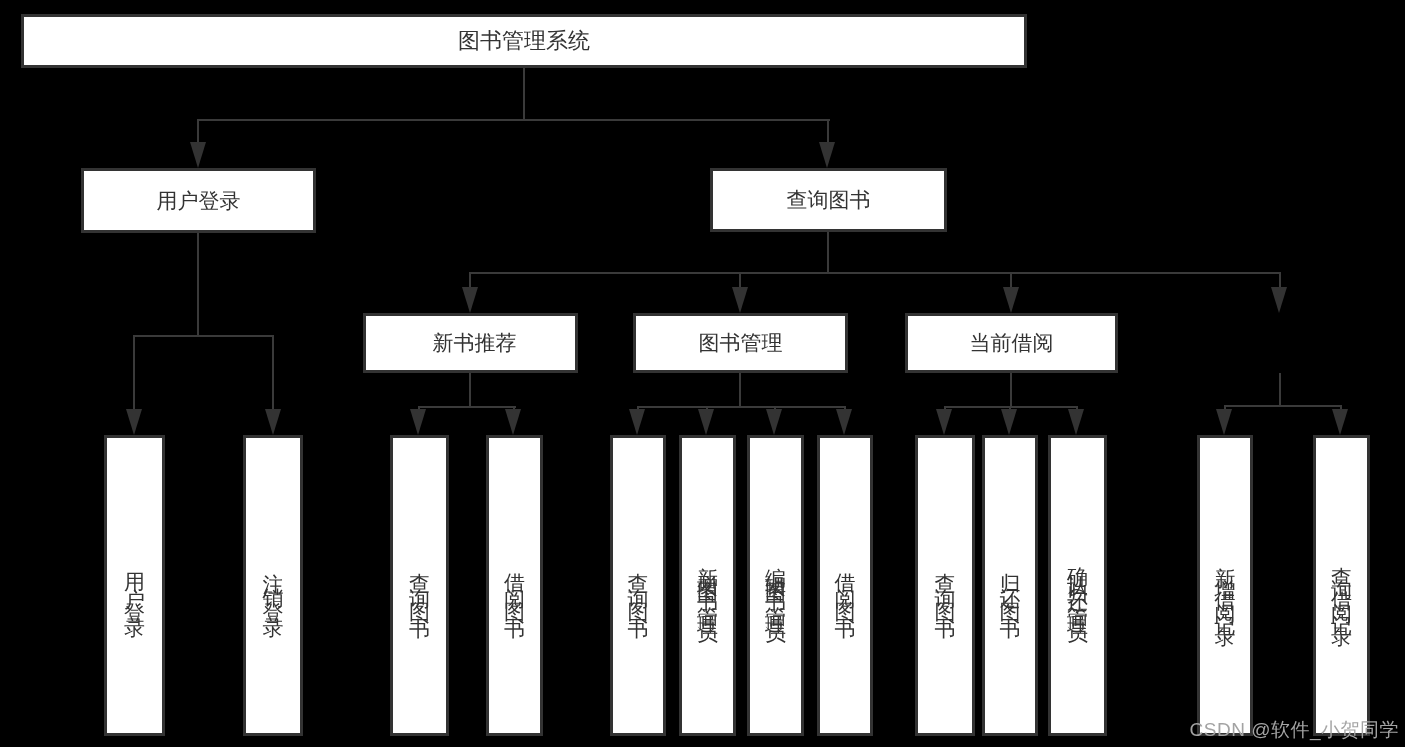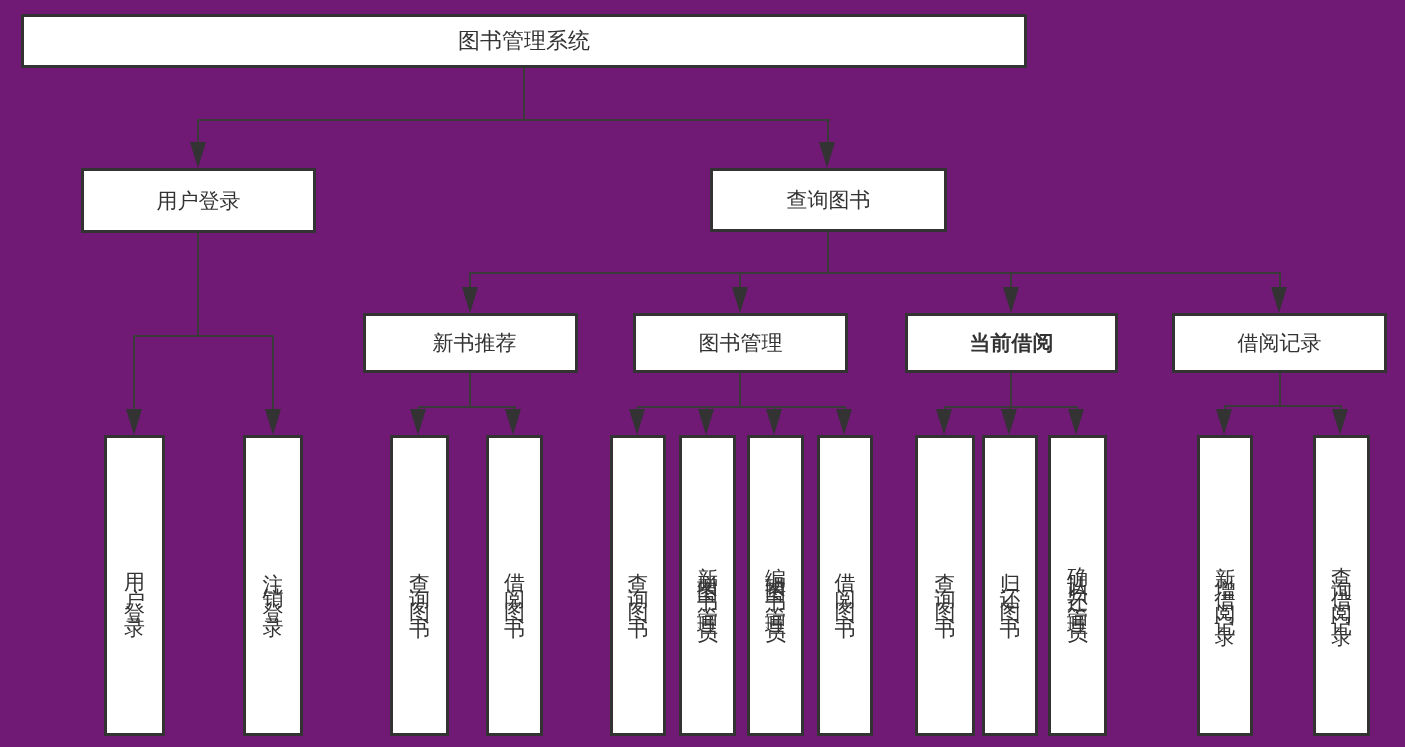--- a/index.html
+++ b/index.html
@@ -1,19 +1,19 @@
 <!DOCTYPE html>
 <html><head>
 <meta charset="utf-8">
 <style>
   html,body{margin:0;padding:0;background:#fff;}
   #canvas{
     position:relative;
     width:1405px;height:747px;
-    background:#701a75;
+    background:#000000;
     font-family:"Liberation Sans","DejaVu Sans",sans-serif;
     overflow:hidden;
   }
   .box{
     position:absolute;
     box-sizing:border-box;
     background:#ffffff;
     border:3px solid #333333;
     display:flex;
     align-items:center;
@@ -131,27 +131,24 @@
   </div>
 
   <div class="box" style="left:363px;top:313px;width:215px;height:60px;padding-left:8px;">
     <span>新书推荐</span>
   </div>
 
   <div class="box" style="left:633px;top:313px;width:215px;height:60px;">
     <span>图书管理</span>
   </div>
 
-  <div class="box" style="left:905px;top:313px;width:213px;height:60px;font-weight:bold;">
+  <div class="box" style="left:905px;top:313px;width:213px;height:60px;">
     <span>当前借阅</span>
   </div>
 
-  <div class="box" style="left:1172px;top:313px;width:215px;height:60px;">
-    <span>借阅记录</span>
-  </div>
 
   <div class="box leaf" style="left:104px;top:435px;width:61px;height:301px;">
     <span class="vlabel vt4">用户登录</span>
   </div>
   <div class="box leaf" style="left:243px;top:435px;width:60px;height:301px;">
     <span class="vlabel vt4">注销登录</span>
   </div>
 
   <div class="box leaf" style="left:390px;top:435px;width:59px;height:301px;">
     <span class="vlabel vt4">查询图书</span>
@@ -183,13 +180,14 @@
     <span class="vlabel vt9">确认归还（管理员）</span>
   </div>
 
   <div class="box leaf" style="left:1197px;top:435px;width:56px;height:301px;">
     <span class="vlabel vt6">新增借阅记录</span>
   </div>
   <div class="box leaf" style="left:1313px;top:435px;width:57px;height:301px;">
     <span class="vlabel vt6">查询借阅记录</span>
   </div>
 
+  <div id="watermark">CSDN @软件_小贺同学</div>
 </div>
 
 </body></html>

